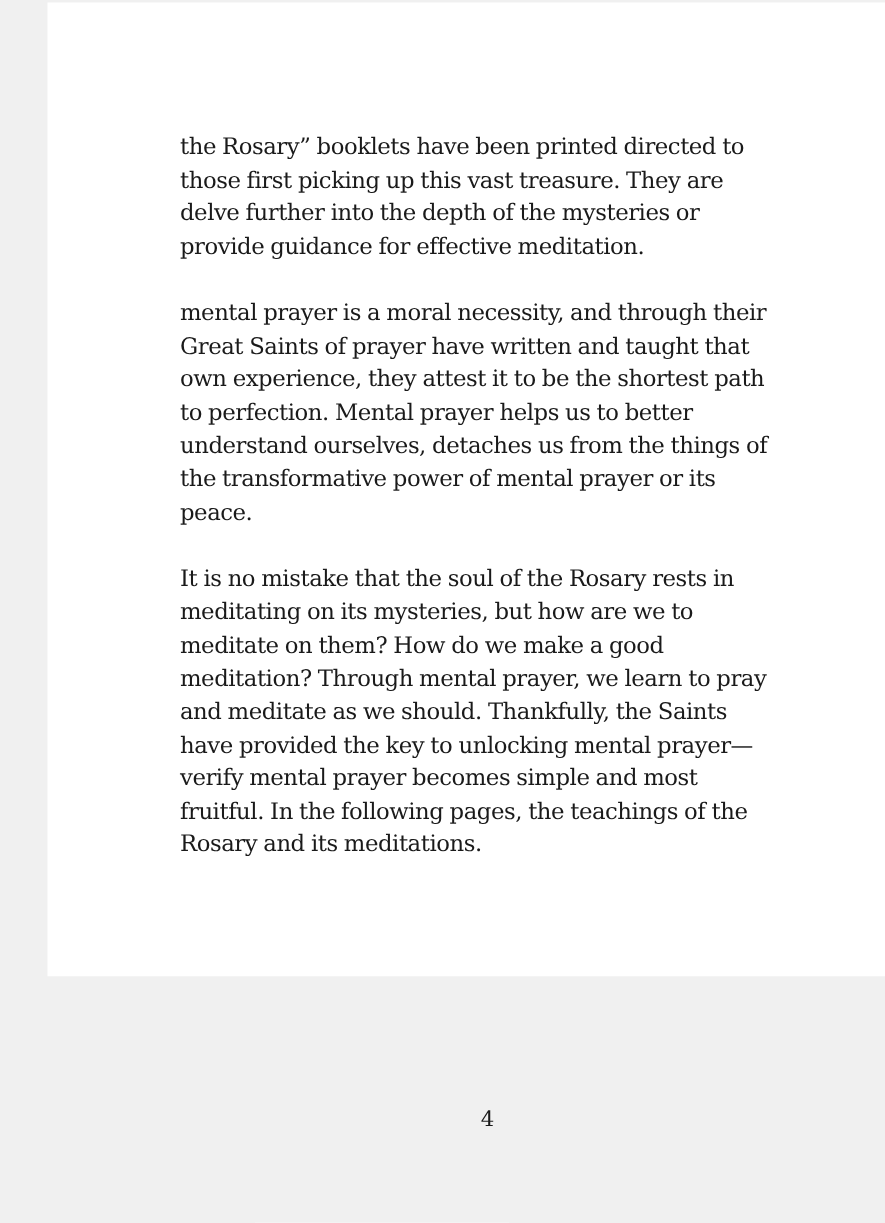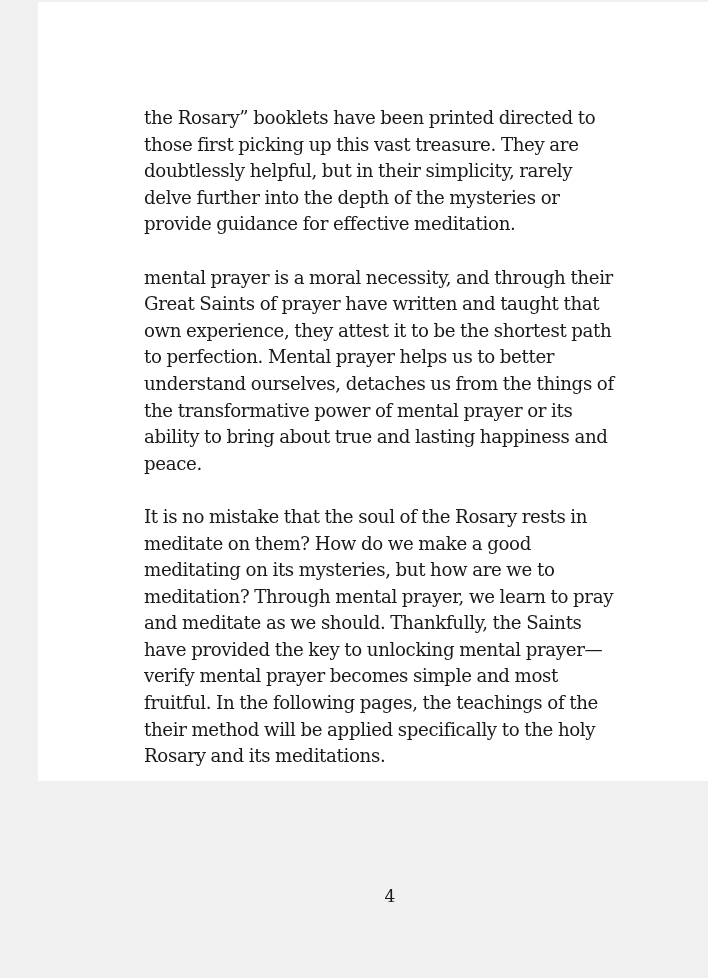--- a/index.html
+++ b/index.html
@@ -61,45 +61,42 @@
   </style>
 </head>
 <body>
 
 <div class="page">
   <div class="text-block">
 
     <p class="para">
       <span class="line">the Rosary” booklets have been printed directed to</span>
       <span class="line">those first picking up this vast treasure. They are</span>
-      <span class="line">doubtlessly helpful, but in their simplicity, rarely</span>
       <span class="line">delve further into the depth of the mysteries or</span>
       <span class="line">provide guidance for effective meditation.</span>
     </p>
 
     <p class="para">
       <span class="line">mental prayer is a moral necessity, and through their</span>
       <span class="line">Great Saints of prayer have written and taught that</span>
       <span class="line">own experience, they attest it to be the shortest path</span>
       <span class="line">to perfection. Mental prayer helps us to better</span>
       <span class="line">understand ourselves, detaches us from the things of</span>
       <span class="line">the transformative power of mental prayer or its</span>
-      <span class="line">ability to bring about true and lasting happiness and</span>
       <span class="line">peace.</span>
     </p>
 
     <p class="para">
       <span class="line">It is no mistake that the soul of the Rosary rests in</span>
+      <span class="line">meditating on its mysteries, but how are we to</span>
       <span class="line">meditate on them? How do we make a good</span>
-      <span class="line">meditating on its mysteries, but how are we to</span>
       <span class="line">meditation? Through mental prayer, we learn to pray</span>
       <span class="line">and meditate as we should. Thankfully, the Saints</span>
       <span class="line">have provided the key to unlocking mental prayer—</span>
       <span class="line">verify mental prayer becomes simple and most</span>
       <span class="line">fruitful. In the following pages, the teachings of the</span>
-      <span class="line">their method will be applied specifically to the holy</span>
       <span class="line">Rosary and its meditations.</span>
     </p>
 
   </div>
 
   <div class="page-number">4</div>
 </div>
 
 </body></html>

